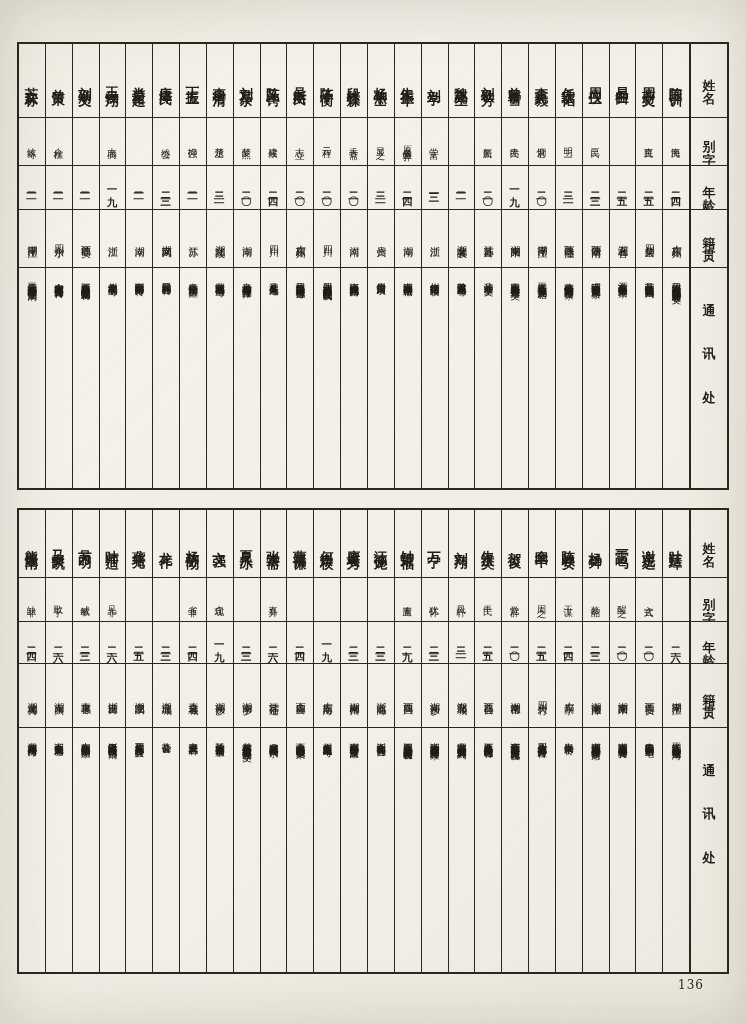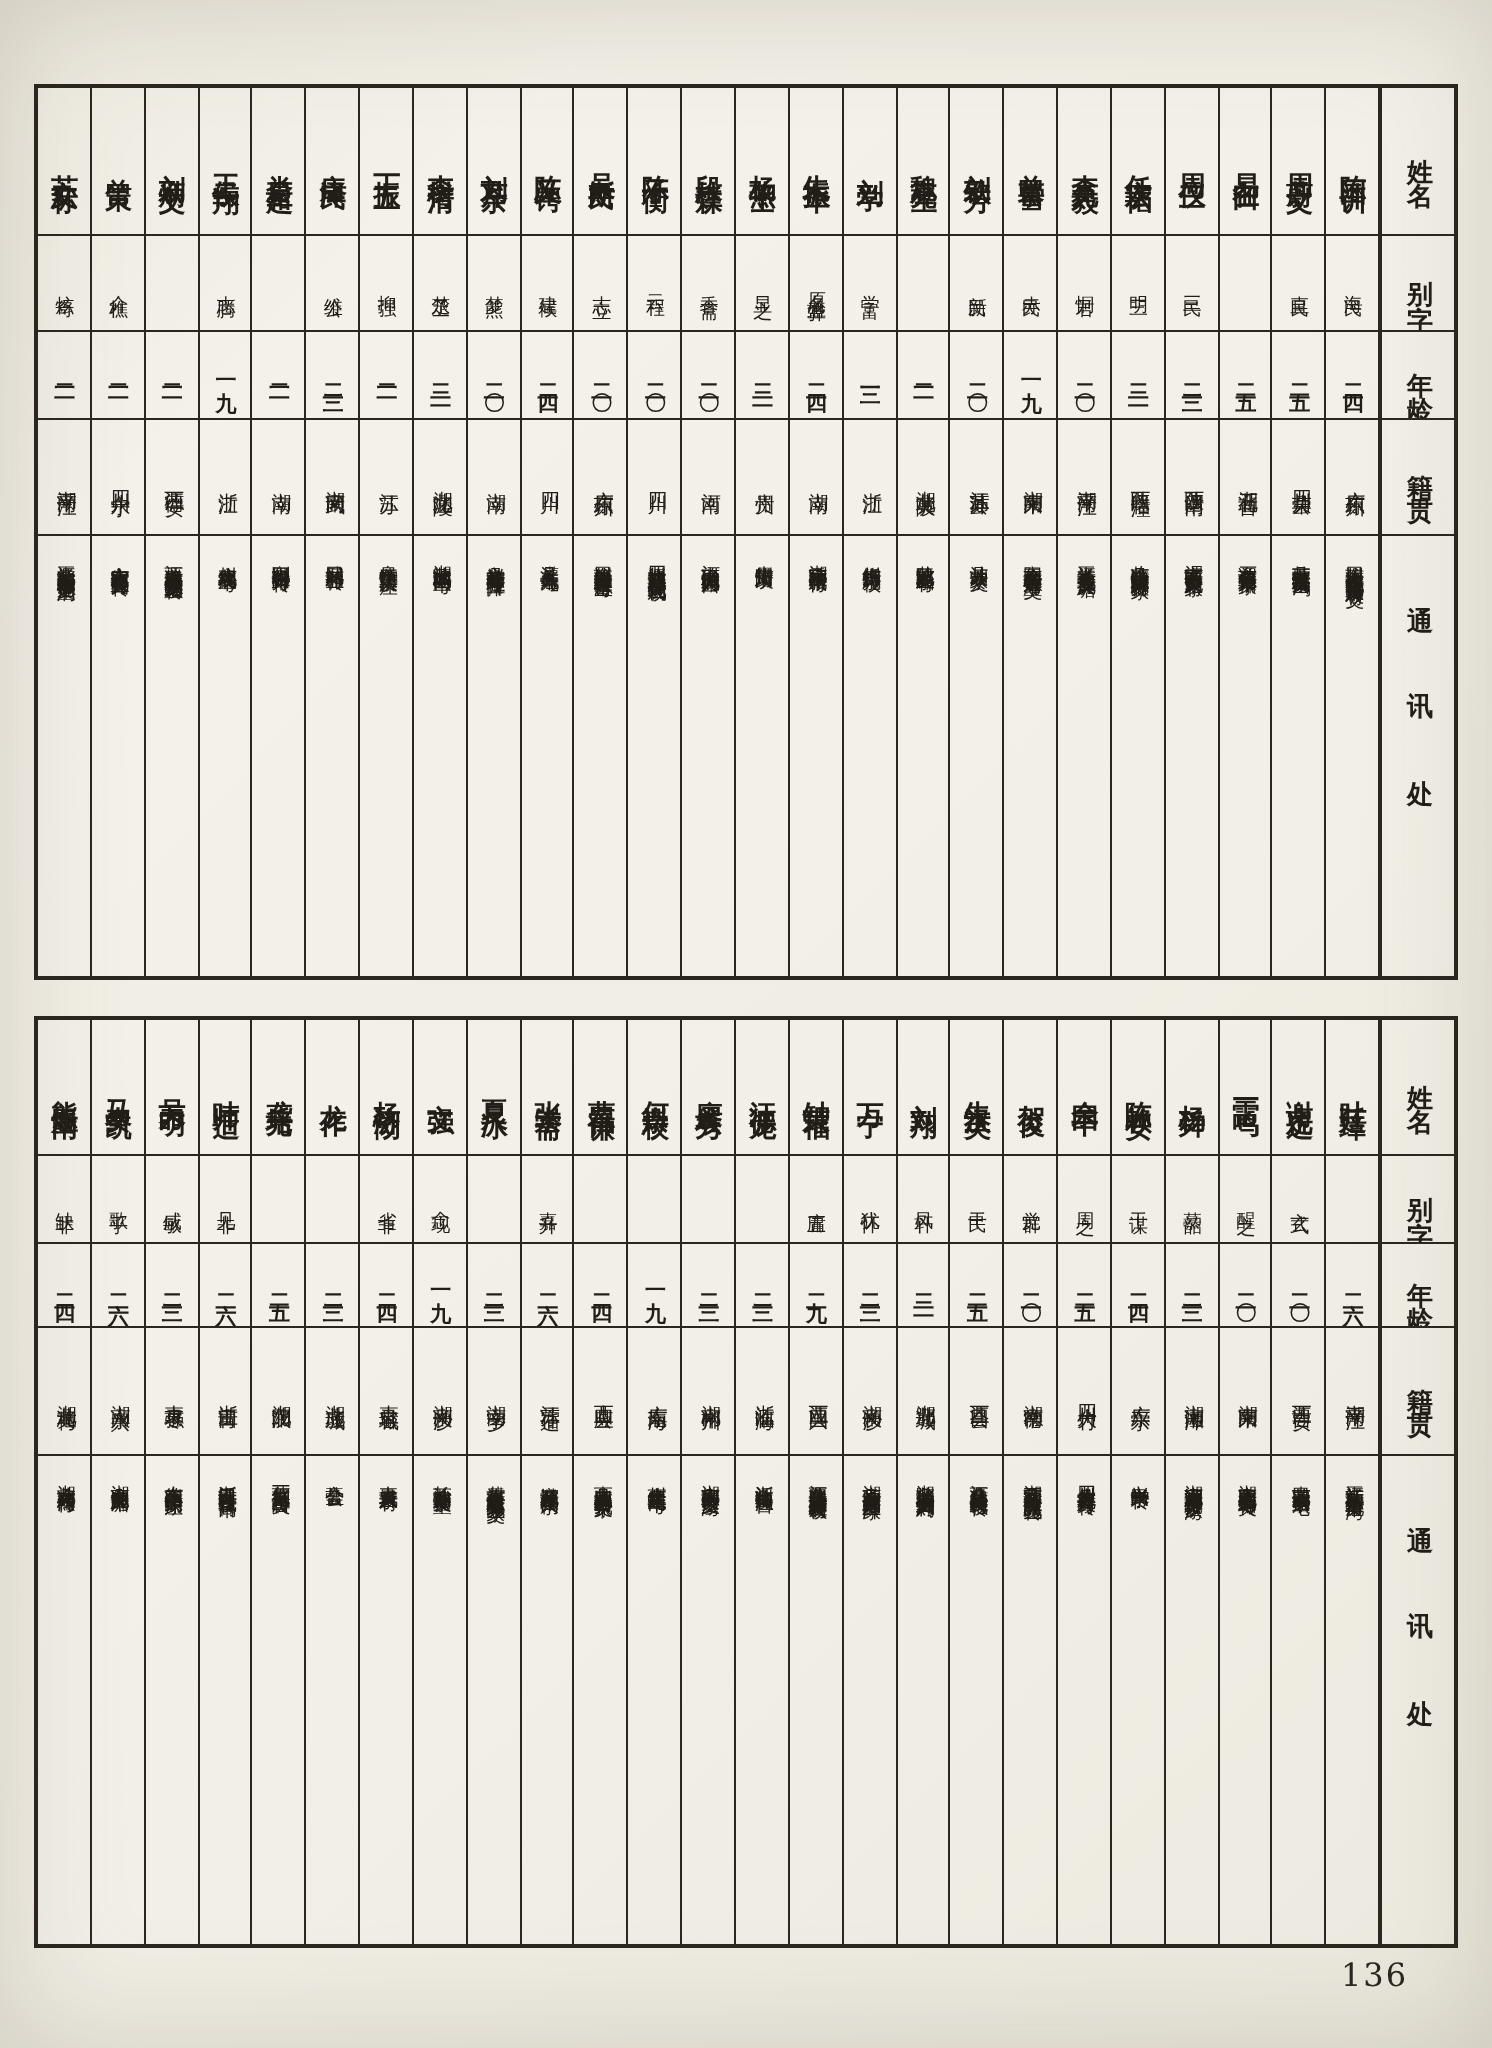--- a/index.html
+++ b/index.html
@@ -33,21 +33,21 @@
     white-space:normal; max-height:100%;
   }
   .cell-name .vtext   { font-size:13.5px; font-weight:bold; letter-spacing:3px; line-height:16px; }
   .cell-alias .vtext  { font-size:9.5px;  letter-spacing:2px; line-height:11px; }
   .cell-age .vtext    { font-size:10.5px; font-weight:bold; letter-spacing:4px; line-height:12px; }
   .cell-native .vtext { font-size:10px;   letter-spacing:1px; line-height:12px; }
   .cell-address .vtext{ font-size:9.5px;  letter-spacing:.5px; line-height:12.5px; }
   .header-col .vtext  { font-size:13px; font-weight:bold; letter-spacing:12px; line-height:15px; }
   .header-col .cell-address .vtext { letter-spacing:44px; }
   .header-col .cell-address { padding-top:24px; }
-  .page-num { position:absolute; right:42px; top:978px; font-size:16px; letter-spacing:1px;
+  .page-num { position:absolute; right:42px; top:978px; font-size:12px; letter-spacing:1px;
               font-family:"DejaVu Serif", serif; color:#2b2620; }
 </style>
 </head>
 <body>
 
 <div class="page">
 
   <div class="dir-table t-top">
     <div class="persons">
   <div class="person-col">

